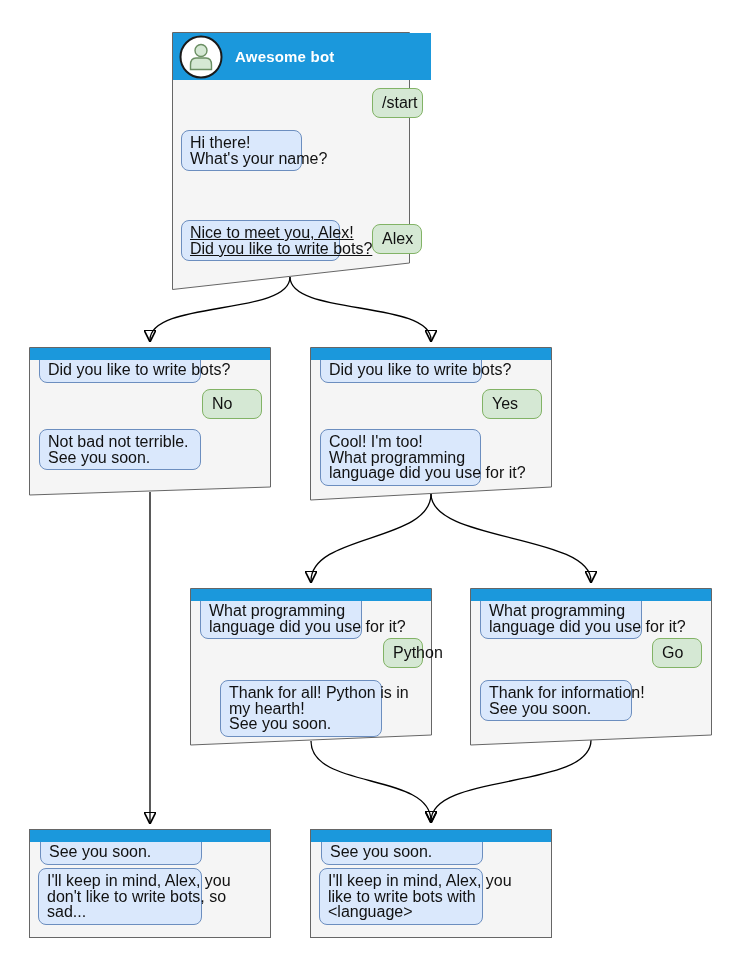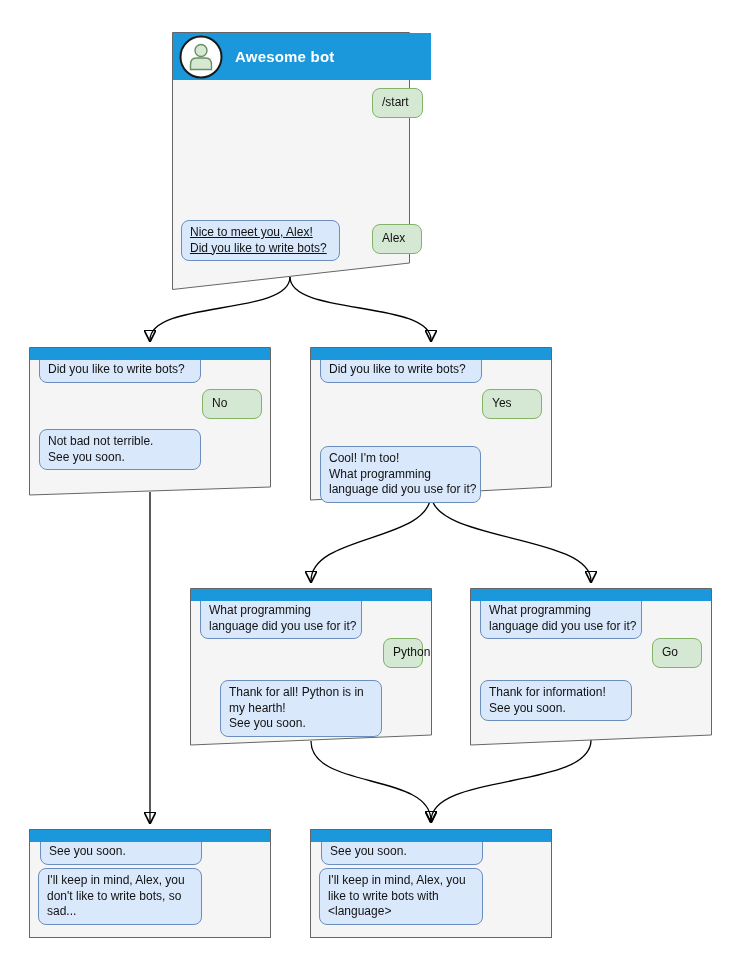--- a/index.html
+++ b/index.html
@@ -35,21 +35,21 @@
     background:var(--header-blue);z-index:3;display:flex;align-items:center;
   }
   .avatar{width:44px;height:44px;margin-left:6px;flex:0 0 auto;}
   .main-title{
     margin-left:12px;color:#ffffff;font-size:15px;font-weight:bold;
     letter-spacing:.2px;
   }
 
   .bubble{
     position:absolute;z-index:2;box-sizing:border-box;
-    white-space:pre;font-size:12px;line-height:15.5px;
+    white-space:pre;font-size:16px;line-height:15.5px;
     border-radius:8px;
   }
   .bubble.bot{
     background:var(--bot-bubble-bg);border:1px solid var(--bot-bubble-border);
     padding:4px 8px;
   }
   .bubble.user{
     background:var(--user-bubble-bg);border:1px solid var(--user-bubble-border);
     padding:6px 9px;
   }
@@ -83,20 +83,22 @@
       <div class="avatar">
         <svg width="44" height="44" viewBox="0 0 44 44">
           <circle cx="22" cy="22" r="20.5" fill="#ffffff" stroke="#1a1a1a" stroke-width="2"></circle>
           <circle cx="22" cy="15.5" r="6" fill="#d5e8d4" stroke="#6b8f63" stroke-width="1.4"></circle>
           <path d="M11.5,34.5 L11.5,30 Q11.5,23 17,23 L27,23 Q32.5,23 32.5,30 L32.5,34.5 Z" fill="#d5e8d4" stroke="#6b8f63" stroke-width="1.4"></path>
         </svg>
       </div>
       <div class="main-title">Awesome bot</div>
     </div>
     <div class="bubble user" style="right:9px;top:56px;width:51px;">/start</div>
+    <div class="bubble bot" style="left:9px;top:98px;width:121px;">Hi there!
+What's your name?</div>
     <div class="bubble user" style="right:10px;top:148px;width:50px;margin-top:44px;">Alex</div>
     <div class="bubble bot" style="left:9px;top:188px;width:159px;text-decoration:underline;">Nice to meet you, Alex!
 Did you like to write bots?</div>
   </div>
 
   <div class="window" style="left:29px;top:347px;width:242px;height:149px;">
     <svg class="frame" width="242" height="149">
       <polygon points="0.5,0.5 241.5,0.5 241.5,140 0.5,148" fill="#f5f5f5" stroke="#666666" stroke-width="1"></polygon>
     </svg>
     <div class="titlebar"></div>
@@ -106,21 +108,21 @@
 See you soon.</div>
   </div>
 
   <div class="window" style="left:310px;top:347px;width:242px;height:154px;">
     <svg class="frame" width="242" height="154">
       <polygon points="0.5,0.5 241.5,0.5 241.5,140 0.5,153" fill="#f5f5f5" stroke="#666666" stroke-width="1"></polygon>
     </svg>
     <div class="titlebar"></div>
     <div class="bubble bot clipped" style="left:10px;top:5px;width:162px;">Did you like to write bots?</div>
     <div class="bubble user" style="right:10px;top:42px;width:60px;">Yes</div>
-    <div class="bubble bot" style="left:10px;top:99px;width:161px;">Cool! I'm too!
+    <div class="bubble bot" style="left:10px;top:82px;width:161px;">Cool! I'm too!
 What programming
 language did you use for it?</div>
   </div>
 
   <div class="window" style="left:190px;top:588px;width:242px;height:158px;">
     <svg class="frame" width="242" height="158">
       <polygon points="0.5,0.5 241.5,0.5 241.5,147 0.5,157" fill="#f5f5f5" stroke="#666666" stroke-width="1"></polygon>
     </svg>
     <div class="titlebar"></div>
     <div class="bubble bot clipped" style="left:10px;top:5px;width:162px;">What programming

